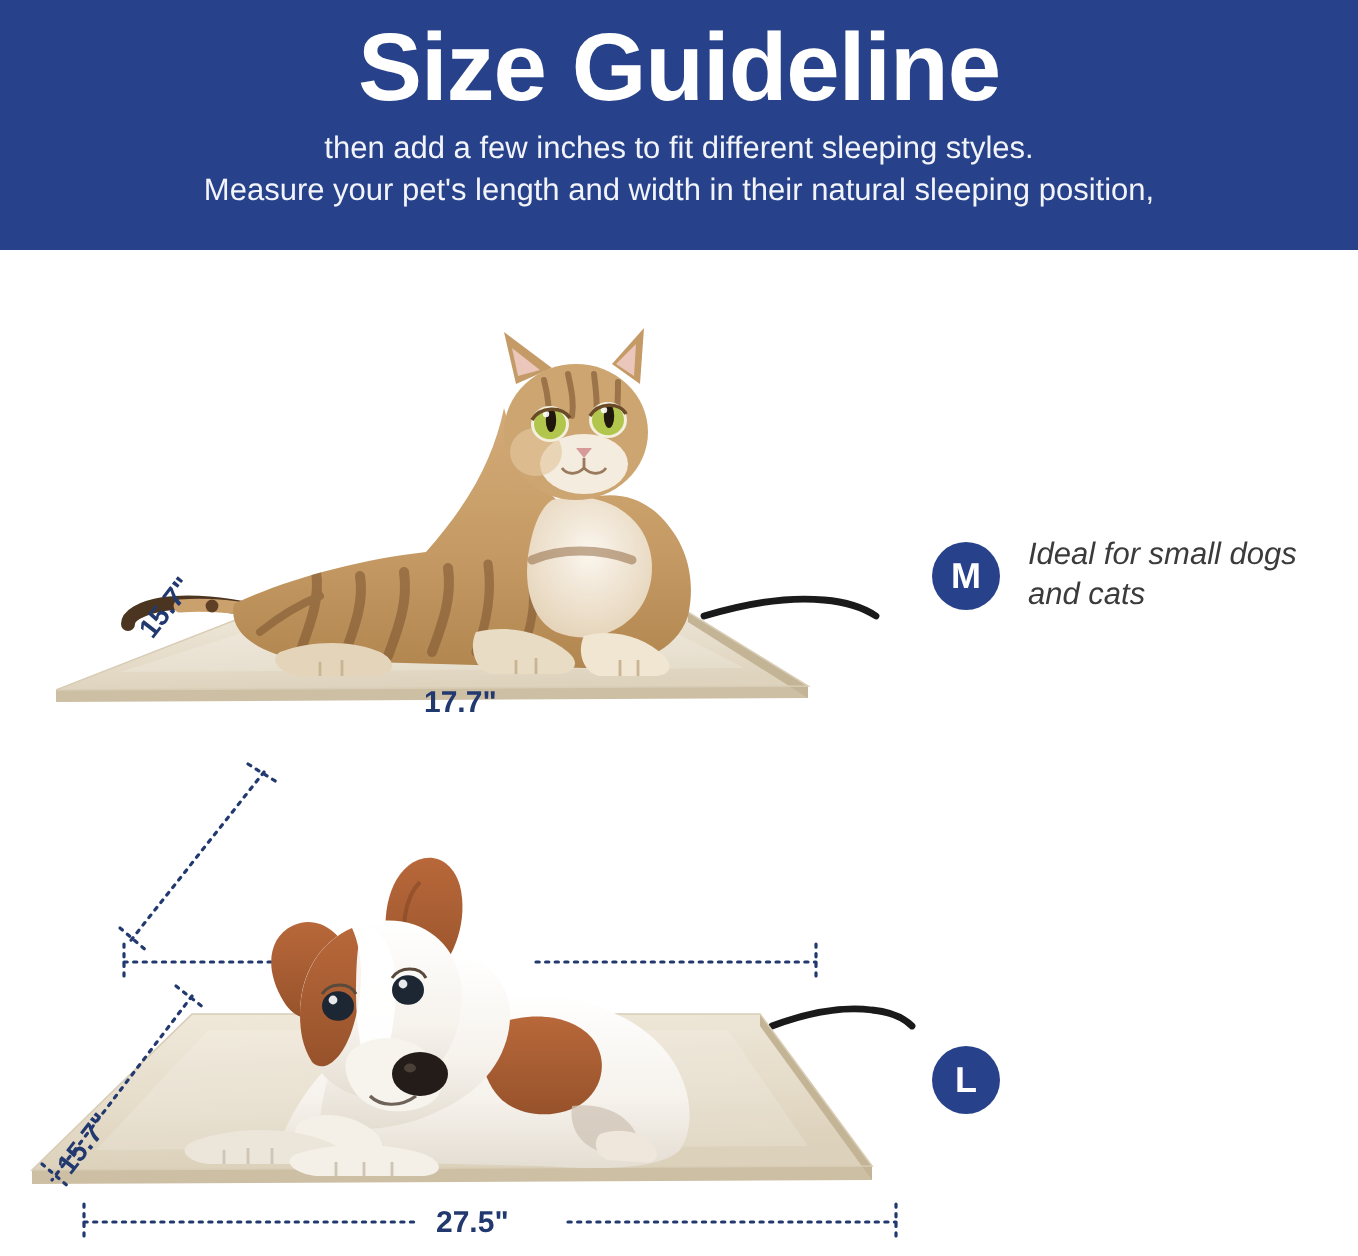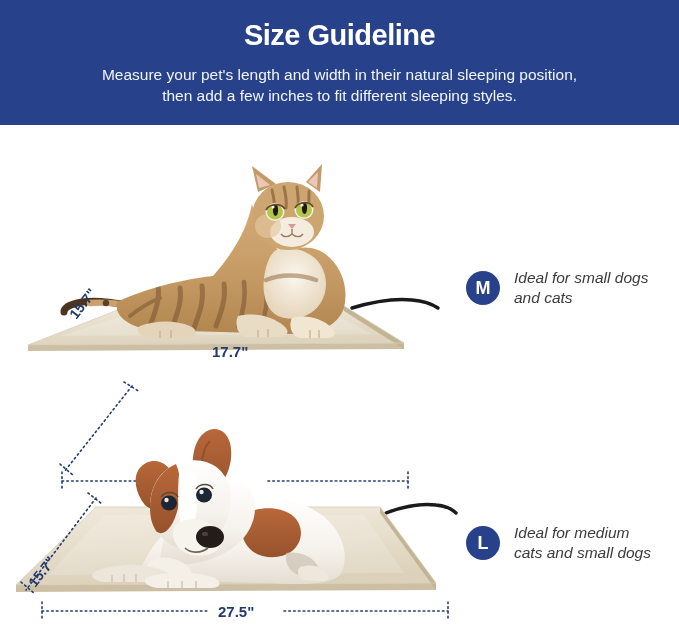--- a/index.html
+++ b/index.html
@@ -25,21 +25,21 @@
     left: 0;
     top: 0;
     width: 679px;
     height: 125px;
     background: #27428a;
     text-align: center;
     box-sizing: border-box;
     padding-top: 8px;
   }
   .header-title {
-    font-size: 29px;
+    font-size: 48px;
     font-weight: bold;
     color: #ffffff;
     letter-spacing: -0.5px;
     line-height: 50px;
     margin: 0;
     padding-top: 2px;
   }
   .header-sub {
     font-size: 15.5px;
     color: #f2f4fa;
@@ -123,22 +123,22 @@
   .dimline { stroke: #22396f; stroke-width: 1.6; stroke-dasharray: 1.6 3.2; stroke-linecap: round; fill: none; }
 </style>
 </head>
 <body>
 
 <div id="page">
 
   <div class="header">
     <div class="header-title">Size Guideline</div>
     <div class="header-sub">
+      <span class="ln">then add a few inches to fit different sleeping styles.</span>
       <span class="ln">Measure your pet's length and width in their natural sleeping position,</span>
-      <span class="ln">then add a few inches to fit different sleeping styles.</span>
     </div>
   </div>
 
   <div class="row" id="row-medium">
     <svg class="photo" width="460" height="250" viewBox="0 0 460 250">
       <defs>
         <linearGradient id="matM" x1="0" y1="0" x2="0.25" y2="1">
           <stop offset="0" stop-color="#efe8da"></stop>
           <stop offset="0.55" stop-color="#e6ddcb"></stop>
           <stop offset="1" stop-color="#ded3bd"></stop>
@@ -387,17 +387,15 @@
       <path class="dimline" d="M70,3 L84,14"></path>
       <path class="dimline" d="M3,92 L17,104"></path>
     </svg>
   </div>
 
   <div class="dim-label" id="dim-w-large">27.5"</div>
   <div class="dim-label-rot" id="dim-h-large">15.7"</div>
 
   <div class="size-note" id="note-large">
     <div class="badge">L</div>
-    <div class="note-text">Ideal for medium
-cats and small dogs</div>
   </div>
 
 </div>
 
 </body></html>

